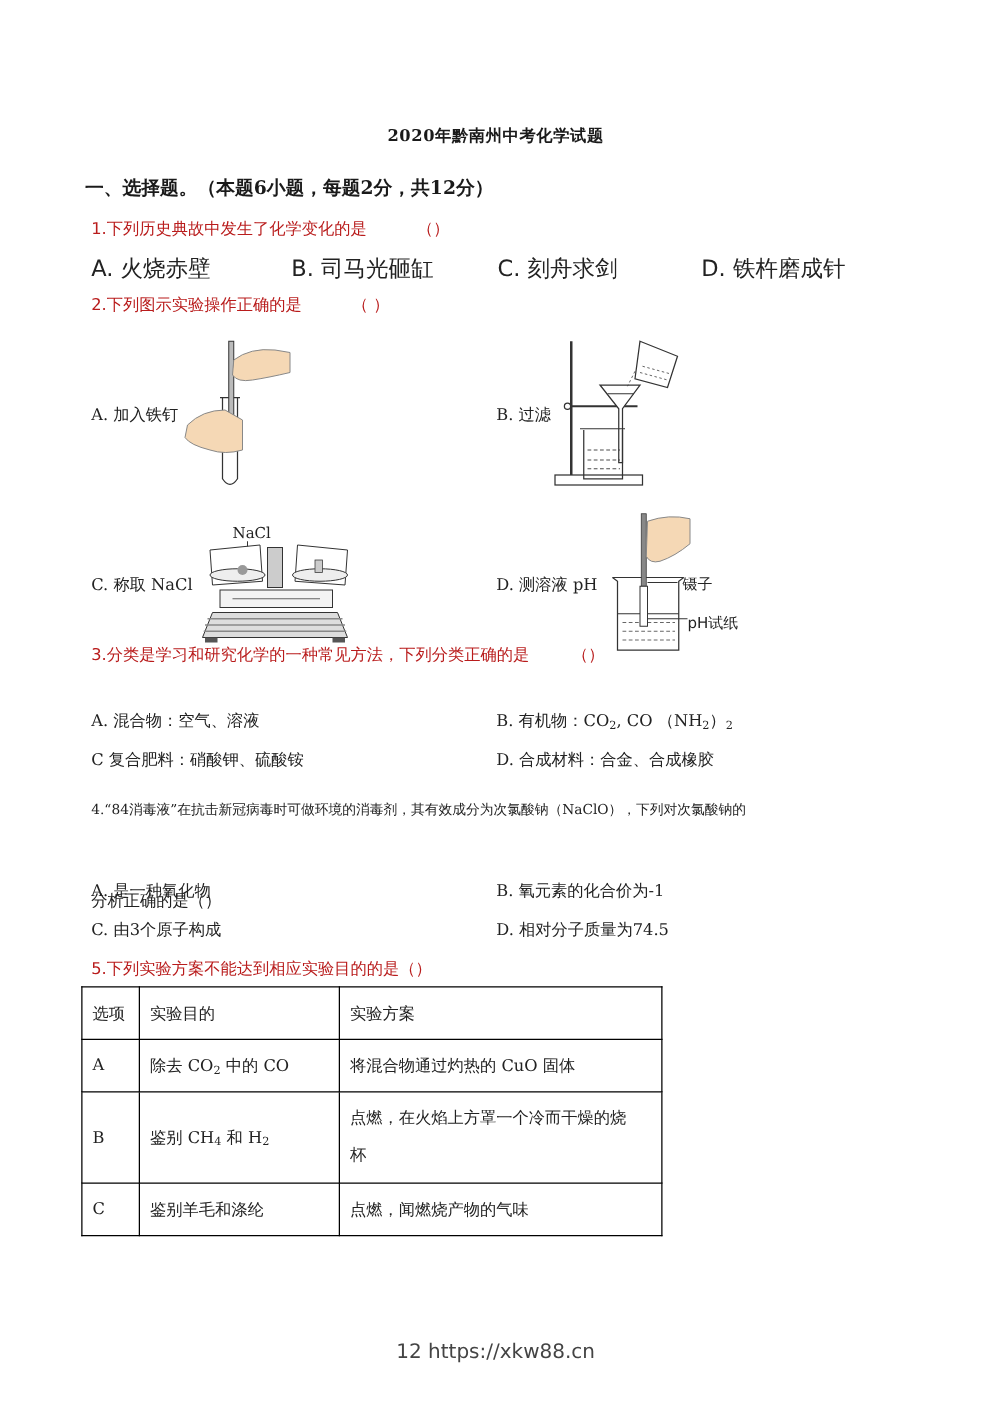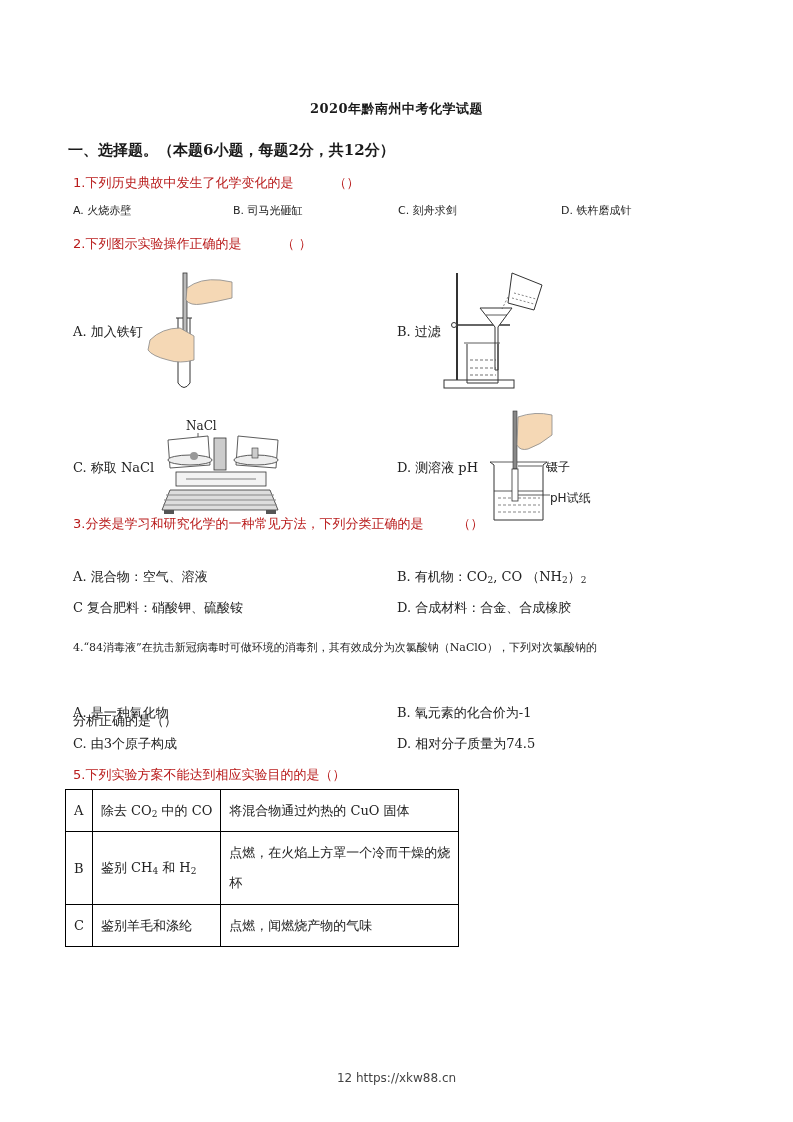--- a/index.html
+++ b/index.html
@@ -3,28 +3,28 @@
 <meta charset="utf-8">
 <style>
   html, body { margin: 0; padding: 0; background: #ffffff; }
   body { width: 793px; height: 1122px; position: relative; overflow: hidden;
          font-family: "DejaVu Serif", "Liberation Serif", serif; color: #1a1a1a; }
   .abs { position: absolute; white-space: nowrap; }
   .title { left: 0; width: 793px; top: 100px; text-align: center; font-size: 13px; font-weight: bold;
            font-family: "DejaVu Serif", serif; letter-spacing: 0.5px; }
   .section { left: 68px; top: 141px; font-size: 15px; font-weight: bold; }
   .q { font-size: 13px; font-family: "DejaVu Sans", sans-serif; color: #b91c1c; }
-  .opt { font-size: 11px; font-family: "DejaVu Sans", sans-serif; color: #222; }
+  .opt { font-size: 18px; font-family: "DejaVu Sans", sans-serif; color: #222; }
   .serifopt { font-size: 13px; font-family: "DejaVu Serif", serif; color: #222; }
   sub { font-size: 9px; vertical-align: -2px; }
   .fig { position: absolute; }
   table.t5 { position: absolute; left: 65px; top: 789px; border-collapse: collapse;
              font-family: "DejaVu Serif", serif; font-size: 13px; color: #222; }
   table.t5 td { border: 1px solid #000; padding: 0 8px; vertical-align: middle; }
-  .footer { left: 0; width: 793px; top: 1071px; text-align: center; font-size: 12px;
+  .footer { left: 0; width: 793px; top: 1071px; text-align: center; font-size: 16px;
             font-family: "DejaVu Sans", sans-serif; color: #444; }
 </style>
 </head>
 <body>
 
 <div class="abs title">2020年黔南州中考化学试题</div>
 <div class="abs section">一、选择题。（本题6小题，每题2分，共12分）</div>
 
 <div class="abs q" style="left:73px; top:174px;">
   <span>1.下列历史典故中发生了化学变化的是</span>
@@ -142,20 +142,25 @@
 <div class="abs serifopt" style="left:73px; top:672px;margin-top:40px;">分析正确的是（）</div>
 <div class="abs serifopt" style="left:73px; top:704px;">A.  是一种氧化物</div>
 <div class="abs serifopt" style="left:397px; top:704px;">B.  氧元素的化合价为-1</div>
 <div class="abs serifopt" style="left:73px; top:735px;">C.  由3个原子构成</div>
 <div class="abs serifopt" style="left:397px; top:735px;">D.  相对分子质量为74.5</div>
 
 <div class="abs q" style="left:73px; top:766px;">5.下列实验方案不能达到相应实验目的的是（）</div>
 
 <table class="t5">
   <tbody>
+      <tr style="height:42px;">
+    <td style="width:29px;">选项</td>
+    <td style="width:143px;">实验目的</td>
+    <td style="width:241px;">实验方案</td>
+  </tr>
   <tr style="height:42px;">
     <td>A</td>
     <td><span>除去 CO</span><sub>2</sub><span> 中的 CO</span></td>
     <td>将混合物通过灼热的 CuO 固体</td>
   </tr>
   <tr style="height:73px;">
     <td>B</td>
     <td><span>鉴别 CH</span><sub>4</sub><span> 和 H</span><sub>2</sub></td>
     <td style="line-height:30px;">
           <div>点燃，在火焰上方罩一个冷而干燥的烧</div>

